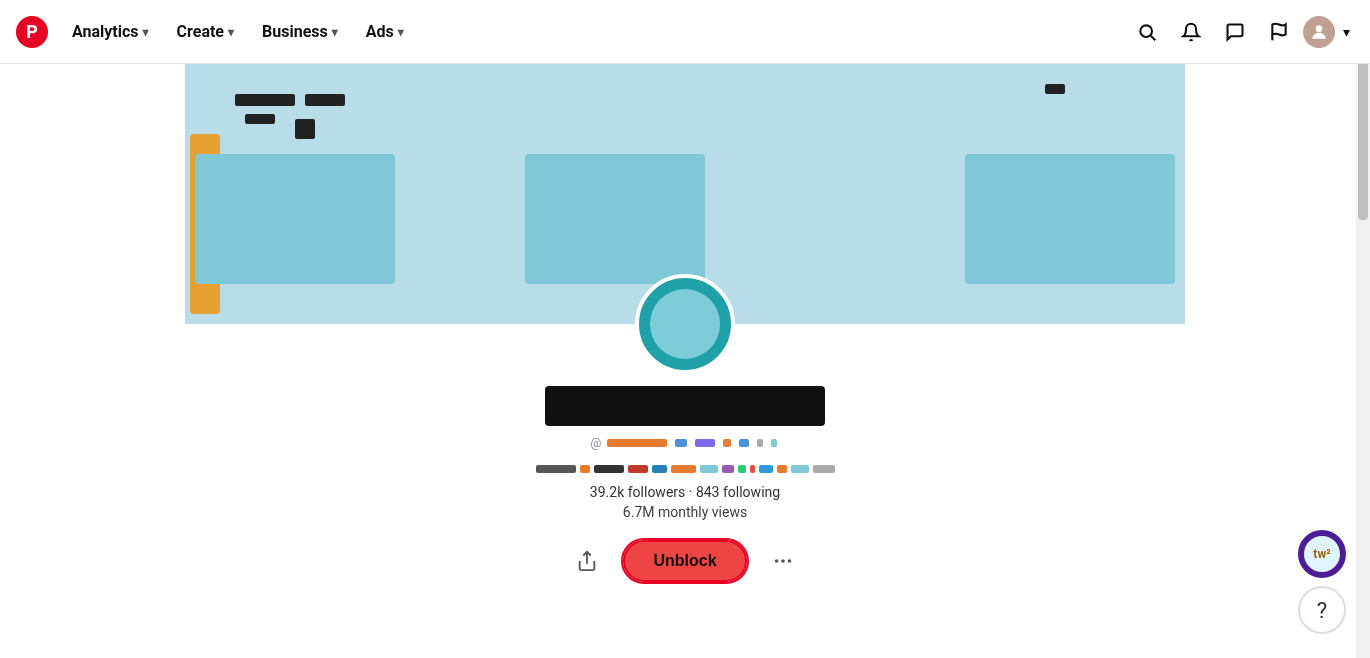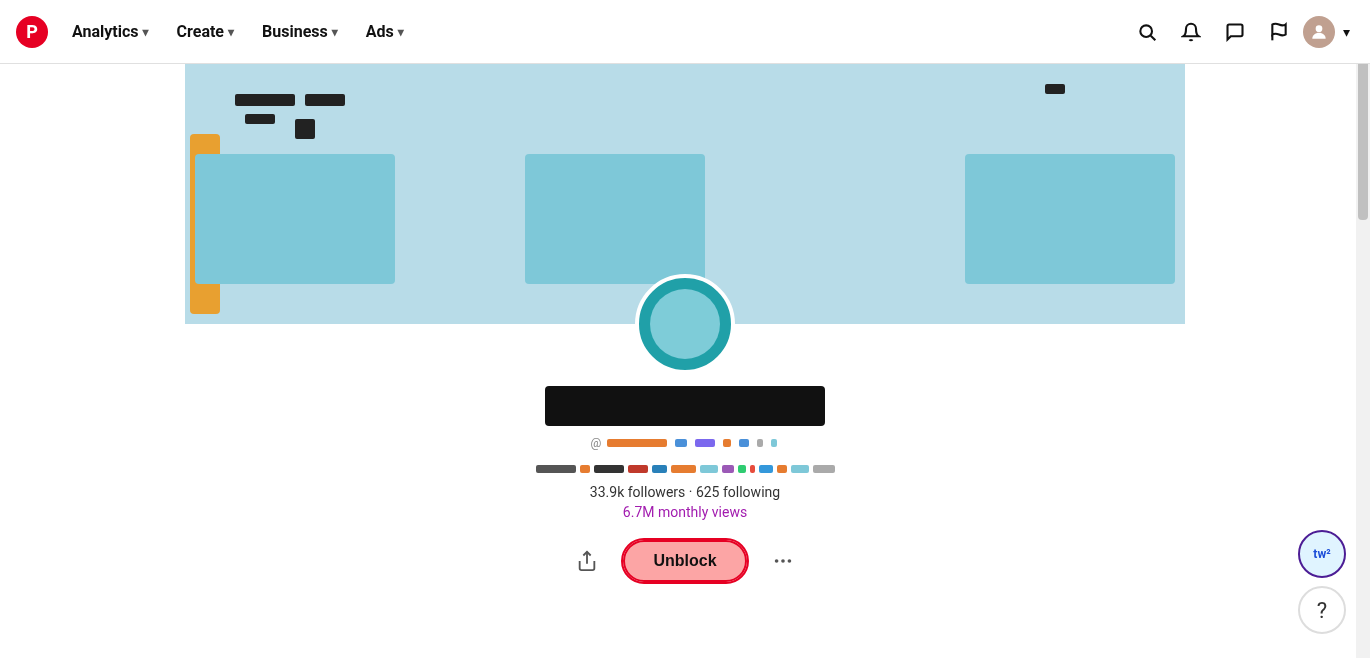--- a/index.html
+++ b/index.html
@@ -113,50 +113,50 @@
       height: 14px; justify-content: center;
     }
     .stats-seg {
       display: inline-block; height: 8px; border-radius: 2px; margin: 0 2px;
     }
 
     .followers-text {
       font-size: 14px; color: #333; margin: 4px 0 2px; text-align: center;
     }
     .monthly-views-text {
-      font-size: 14px; color: #a21caf; margin: 2px 0 12px; text-align: center;
+      font-size: 14px; color: #404040; margin: 2px 0 12px; text-align: center;
     }
 
     
     .actions-row {
       display: flex; align-items: center; gap: 16px; margin: 8px 0 20px;
       justify-content: center;
     }
     .action-btn {
       display: flex; align-items: center; justify-content: center;
       width: 40px; height: 40px; border-radius: 50%; border: none;
       background: transparent; cursor: pointer; font-size: 18px; color: #555;
     }
     .unblock-btn {
       padding: 10px 28px; border-radius: 24px;
-      background: #fca5a5; border: 2px solid #e60023;
+      background: #ef4444; border: 2px solid #e60023;
       font-size: 16px; font-weight: 700; color: #111; cursor: pointer;
       outline: 2px solid #e60023; outline-offset: 0px;
     }
 
     
     .help-container {
       position: fixed; right: 24px; bottom: 24px;
       display: flex; flex-direction: column; align-items: center; gap: 8px;
     }
     .help-badge {
       width: 48px; height: 48px; border-radius: 50%;
-      background: #e0f4ff; border: 2px solid #4c1d95;
-      display: flex; align-items: center; justify-content: center;
-      font-size: 12px; font-weight: 700; color: #1d4ed8; cursor: pointer;
+      background: #e0f4ff; border: 6px solid #4c1d95;
+      display: flex; align-items: center; justify-content: center;
+      font-size: 12px; font-weight: 700; color: #a16207; cursor: pointer;
     }
     .help-icon {
       width: 48px; height: 48px; border-radius: 50%;
       background: #fff; border: 2px solid #ddd;
       display: flex; align-items: center; justify-content: center;
       font-size: 22px; color: #333; cursor: pointer;
     }
   </style>
 </head>
 <body>
@@ -265,21 +265,21 @@
       <span class="stats-seg" style="width:18px; background:#7ec8d8;"></span>
       <span class="stats-seg" style="width:12px; background:#9b59b6;"></span>
       <span class="stats-seg" style="width:8px; background:#2ecc71;"></span>
       <span class="stats-seg" style="width:5px; background:#e74c3c;"></span>
       <span class="stats-seg" style="width:14px; background:#3498db;"></span>
       <span class="stats-seg" style="width:10px; background:#e67c30;"></span>
       <span class="stats-seg" style="width:18px; background:#7ec8d8;"></span>
       <span class="stats-seg" style="width:22px; background:#aaa;"></span>
     </div>
 
-    <div class="followers-text">33.9k followers · 625 following</div>
+    <div class="followers-text">39.2k followers · 843 following</div>
 
     <div class="monthly-views-text">6.7M monthly views</div>
 
     <div class="actions-row">
 
       <button class="action-btn" title="Share">
         <svg width="22" height="22" viewBox="0 0 24 24" fill="none" stroke="#555" stroke-width="2">
           <path d="M4 12v8a2 2 0 0 0 2 2h12a2 2 0 0 0 2-2v-8"></path>
           <polyline points="16 6 12 2 8 6"></polyline>
           <line x1="12" y1="2" x2="12" y2="15"></line>

